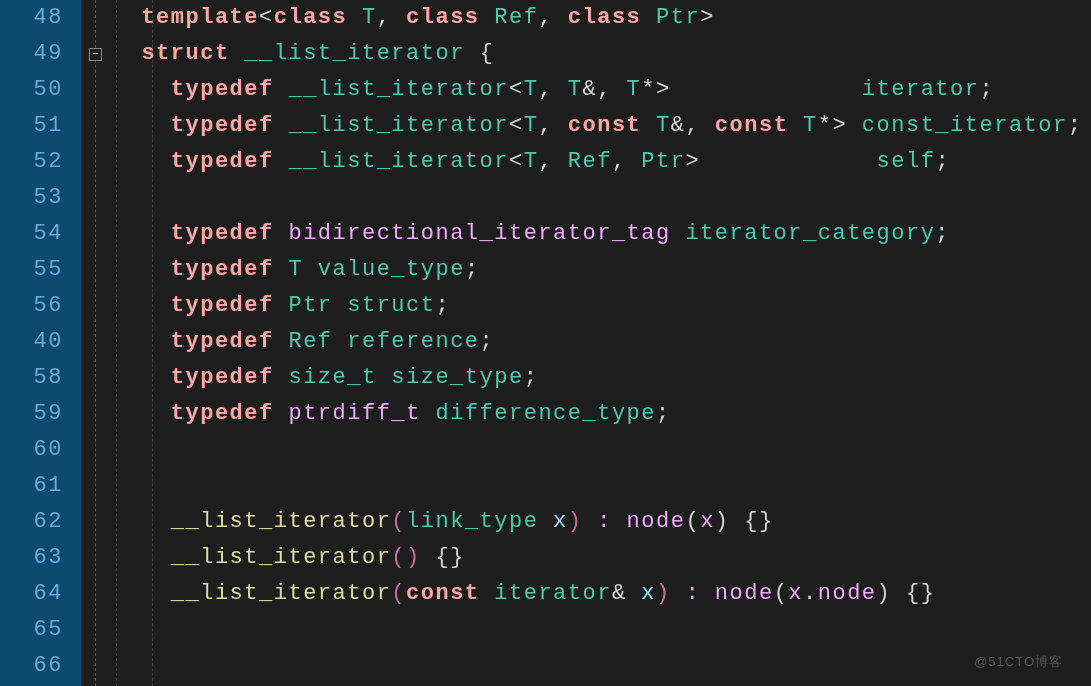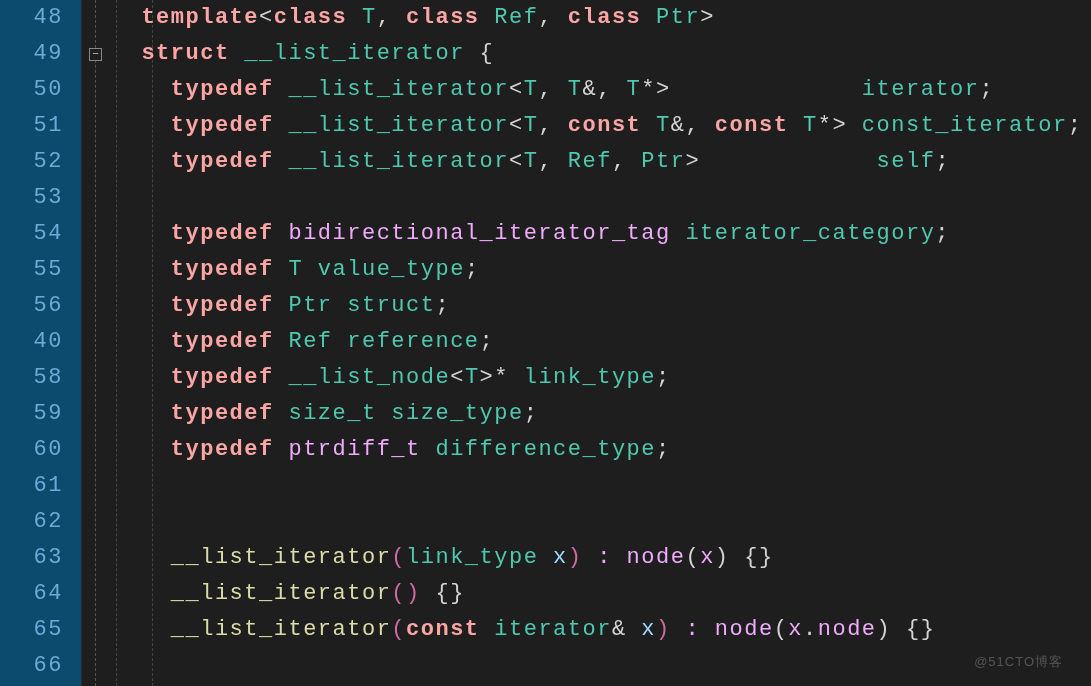--- a/index.html
+++ b/index.html
@@ -104,21 +104,20 @@
   <div class="code-line"><span class="sp">  </span><span class="kw">template</span><span class="punct">&lt;</span><span class="kw">class</span><span class="plain"> </span><span class="type">T</span><span class="punct">,</span><span class="plain"> </span><span class="kw">class</span><span class="plain"> </span><span class="type">Ref</span><span class="punct">,</span><span class="plain"> </span><span class="kw">class</span><span class="plain"> </span><span class="type">Ptr</span><span class="punct">&gt;</span></div>
       <div class="code-line"><span class="sp">  </span><span class="kw">struct</span><span class="plain"> </span><span class="type">__list_iterator</span><span class="plain"> </span><span class="punct">{</span></div>
       <div class="code-line"><span class="sp">    </span><span class="kw">typedef</span><span class="plain"> </span><span class="type">__list_iterator</span><span class="punct">&lt;</span><span class="type">T</span><span class="punct">,</span><span class="plain"> </span><span class="type">T</span><span class="punct">&amp;,</span><span class="plain"> </span><span class="type">T</span><span class="punct">*&gt;</span><span class="plain">             </span><span class="type">iterator</span><span class="punct">;</span></div>
       <div class="code-line"><span class="sp">    </span><span class="kw">typedef</span><span class="plain"> </span><span class="type">__list_iterator</span><span class="punct">&lt;</span><span class="type">T</span><span class="punct">,</span><span class="plain"> </span><span class="kw">const</span><span class="plain"> </span><span class="type">T</span><span class="punct">&amp;,</span><span class="plain"> </span><span class="kw">const</span><span class="plain"> </span><span class="type">T</span><span class="punct">*&gt;</span><span class="plain"> </span><span class="type">const_iterator</span><span class="punct">;</span></div>
       <div class="code-line"><span class="sp">    </span><span class="kw">typedef</span><span class="plain"> </span><span class="type">__list_iterator</span><span class="punct">&lt;</span><span class="type">T</span><span class="punct">,</span><span class="plain"> </span><span class="type">Ref</span><span class="punct">,</span><span class="plain"> </span><span class="type">Ptr</span><span class="punct">&gt;</span><span class="plain">            </span><span class="type">self</span><span class="punct">;</span></div>
       <div class="code-line"><span class="sp">    </span></div>
       <div class="code-line"><span class="sp">    </span><span class="kw">typedef</span><span class="plain"> </span><span class="plain">bidirectional_iterator_tag </span><span class="type">iterator_category</span><span class="punct">;</span></div>
       <div class="code-line"><span class="sp">    </span><span class="kw">typedef</span><span class="plain"> </span><span class="type">T</span><span class="plain"> </span><span class="type">value_type</span><span class="punct">;</span></div>
       <div class="code-line"><span class="sp">    </span><span class="kw">typedef</span><span class="plain"> </span><span class="type">Ptr</span><span class="plain"> </span><span class="type">struct</span><span class="punct">;</span></div>
       <div class="code-line"><span class="sp">    </span><span class="kw">typedef</span><span class="plain"> </span><span class="type">Ref</span><span class="plain"> </span><span class="type">reference</span><span class="punct">;</span></div>
-      <div class="code-line"><span class="sp">    </span><span class="kw">typedef</span><span class="plain"> </span><span class="type">__list_node</span><span class="punct">&lt;</span><span class="type">T</span><span class="punct">&gt;* </span><span class="type">link_type</span><span class="punct">;</span></div>
       <div class="code-line"><span class="sp">    </span><span class="kw">typedef</span><span class="plain"> </span><span class="type">size_t</span><span class="plain"> </span><span class="type">size_type</span><span class="punct">;</span></div>
       <div class="code-line"><span class="sp">    </span><span class="kw">typedef</span><span class="plain"> </span><span class="plain">ptrdiff_t </span><span class="type">difference_type</span><span class="punct">;</span></div>
       <div class="code-line"><span class="sp">    </span></div>
       <div class="code-line"><span class="sp">    </span></div>
       <div class="code-line"><span class="sp">    </span><span class="func">__list_iterator</span><span class="pink">(</span><span class="type">link_type</span><span class="plain"> </span><span class="var">x</span><span class="pink">)</span><span class="plain"> : </span><span class="plain">node</span><span class="punct">(</span><span class="plain">x</span><span class="punct">)</span><span class="plain"> </span><span class="punct">{}</span></div>
       <div class="code-line"><span class="sp">    </span><span class="func">__list_iterator</span><span class="pink">()</span><span class="plain"> </span><span class="punct">{}</span></div>
       <div class="code-line"><span class="sp">    </span><span class="func">__list_iterator</span><span class="pink">(</span><span class="kw">const</span><span class="plain"> </span><span class="type">iterator</span><span class="punct">&amp; </span><span class="var">x</span><span class="pink">)</span><span class="plain"> : </span><span class="plain">node</span><span class="punct">(</span><span class="plain">x</span><span class="punct">.</span><span class="plain">node</span><span class="punct">)</span><span class="plain"> </span><span class="punct">{}</span></div>
     </div>
 </div>
 <div class="watermark">@51CTO博客</div>

